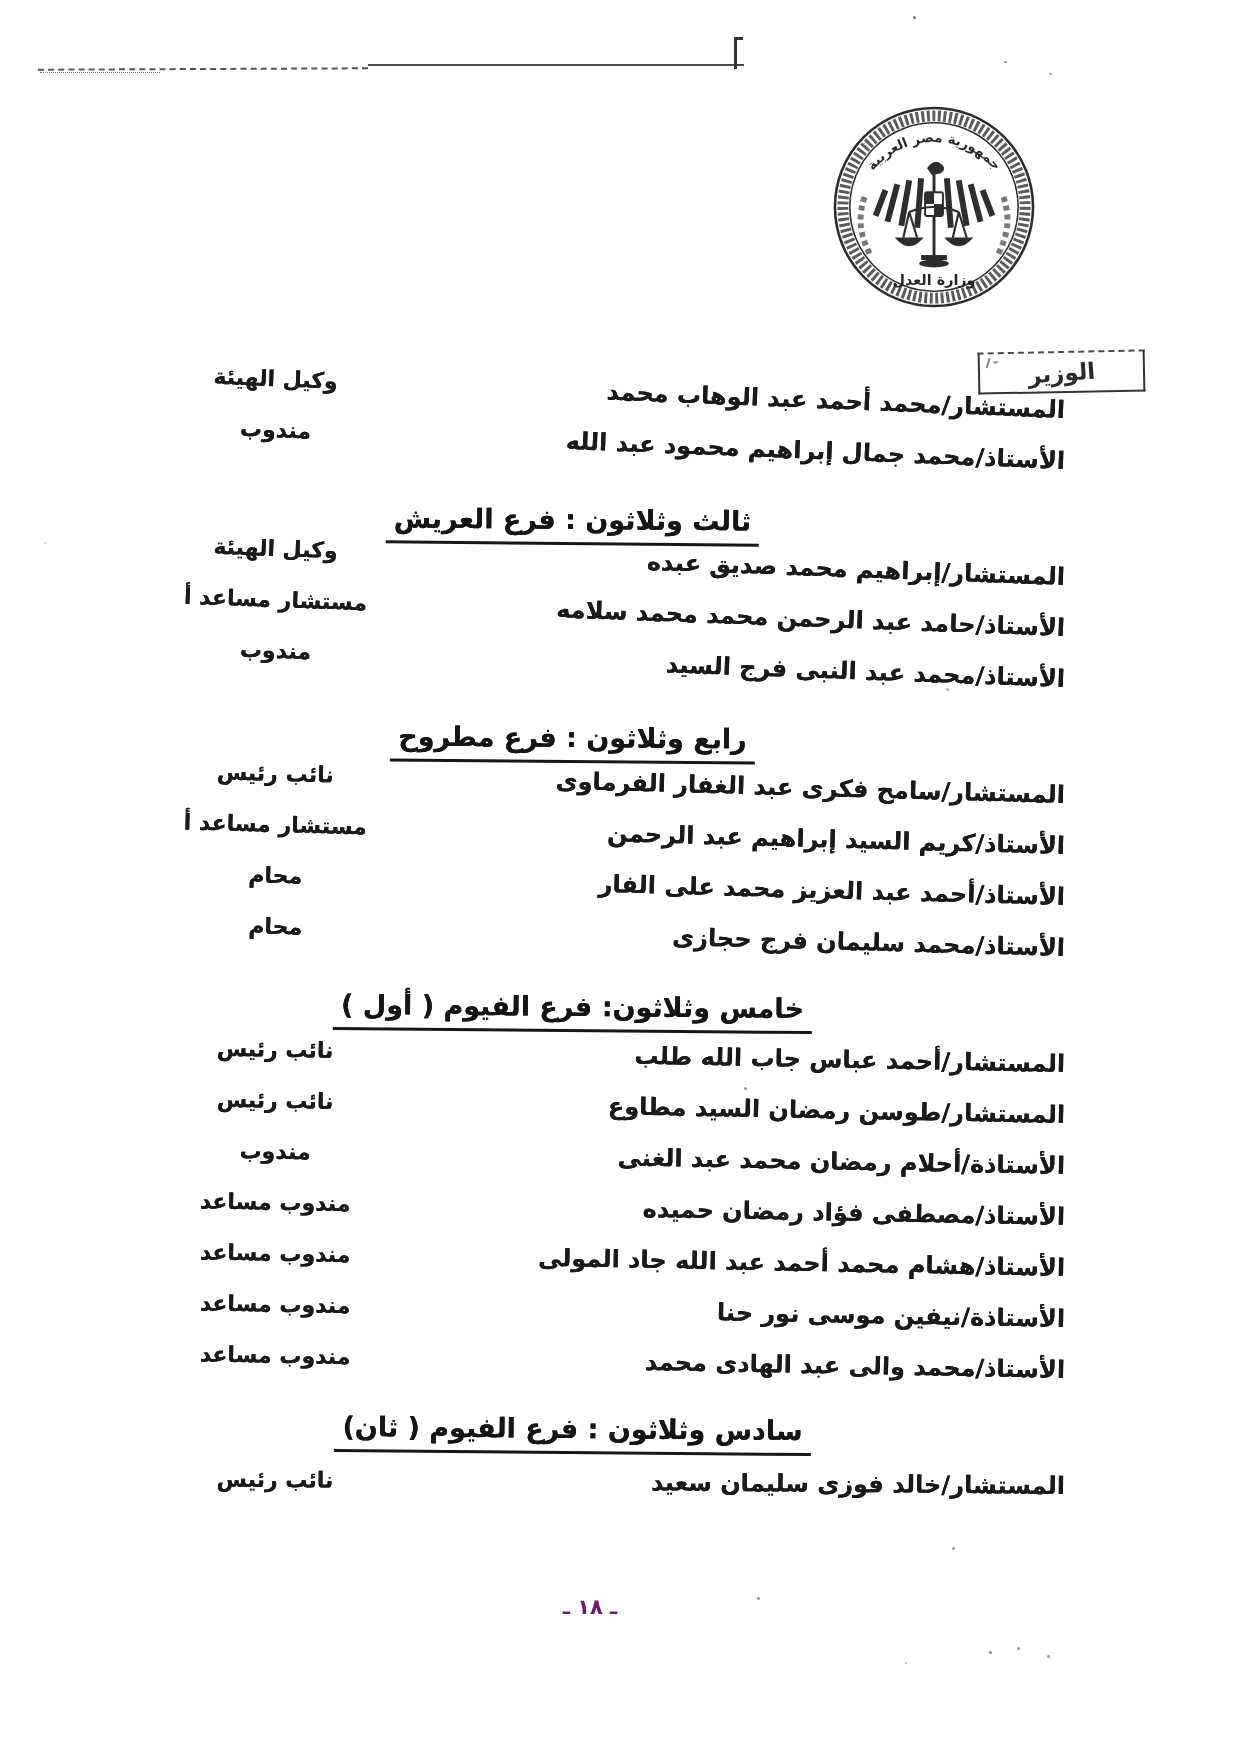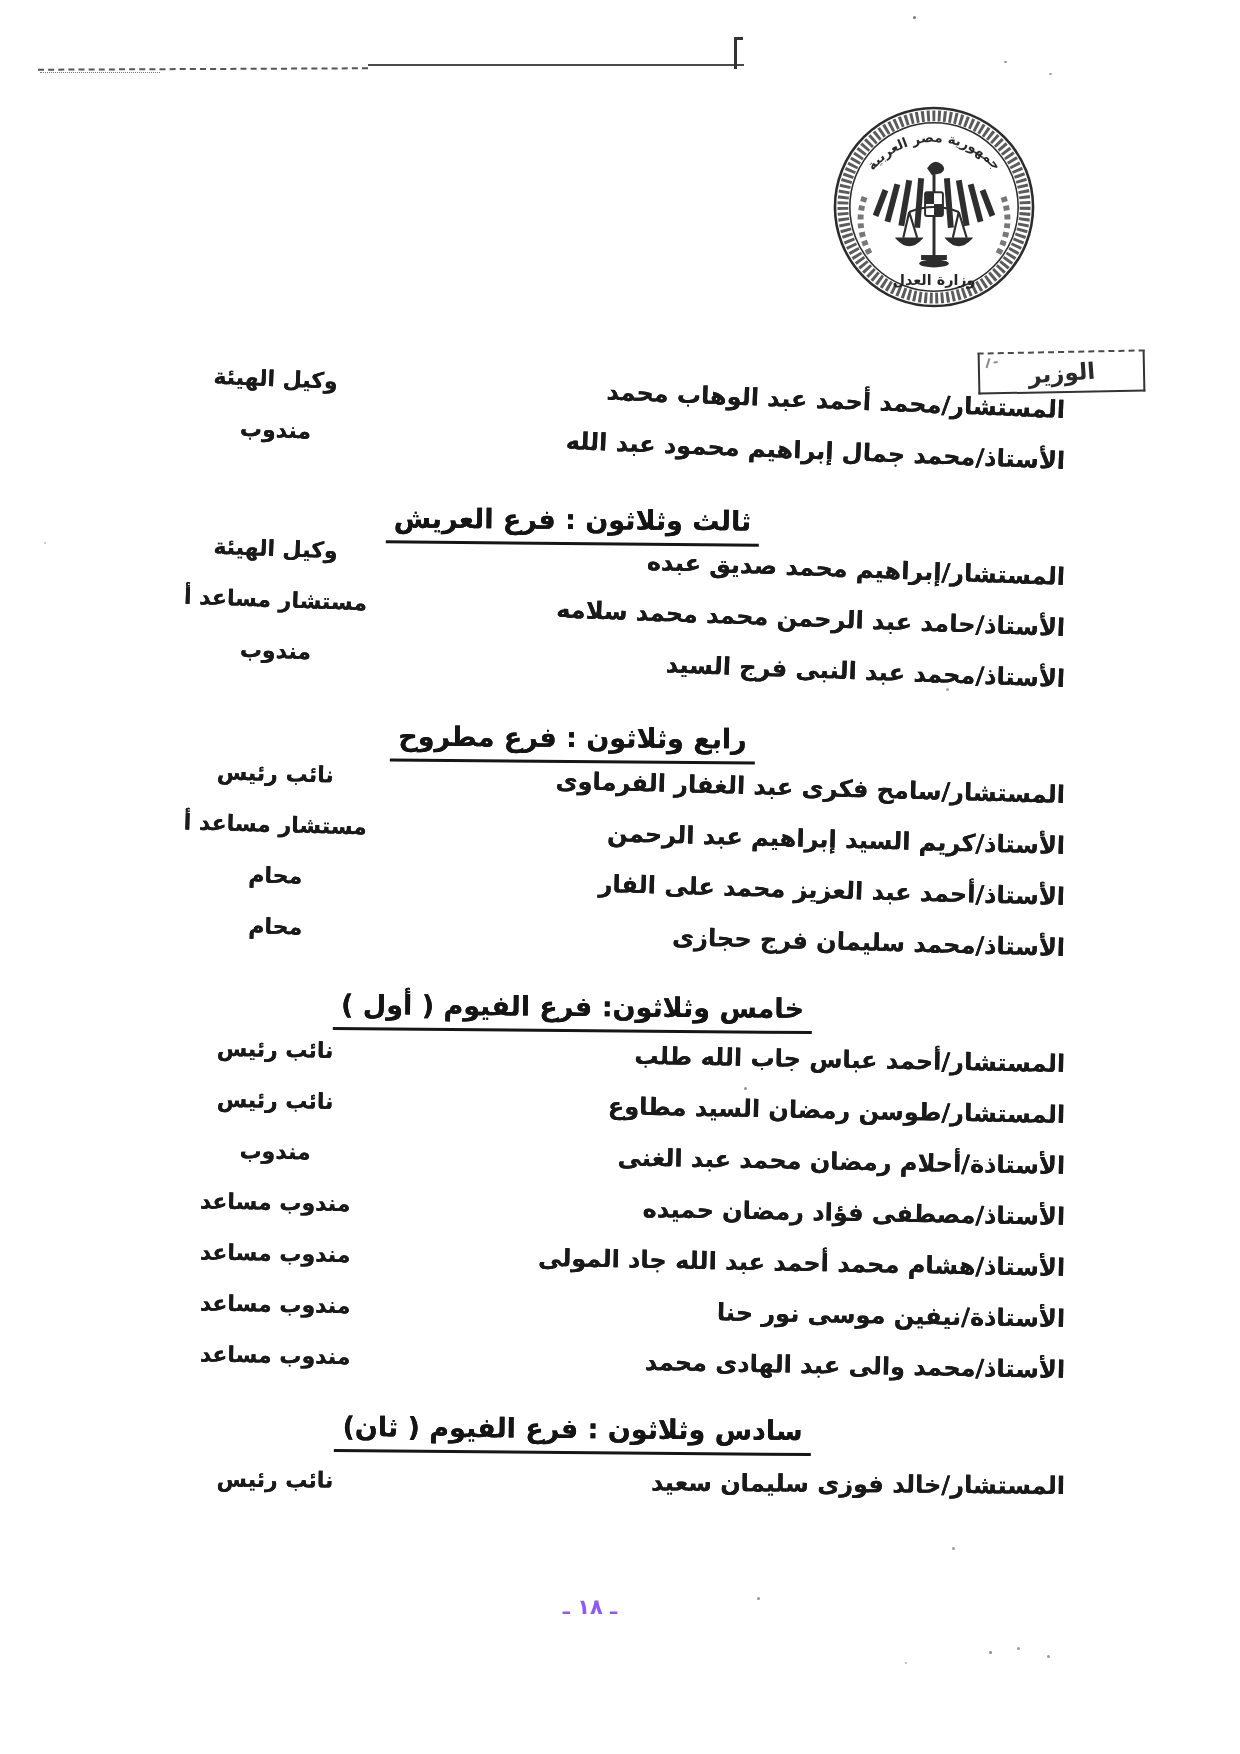--- a/index.html
+++ b/index.html
@@ -70,21 +70,21 @@
     direction:rtl;text-align:center;
     height:54px;margin:10px 0 11px;line-height:44px;
     font-size:27px;font-weight:bold;color:#151515;text-shadow:0 0 .6px #151515;
     transform:rotate(0.5deg);
   }
   .hdr-text{border-bottom:3px solid #161616;padding:0 8px 7px;}
 
   
   .page-number{
     position:absolute;top:1595px;left:520px;width:140px;text-align:center;
-    direction:rtl;font-size:21px;font-weight:bold;color:#8b5cf6;letter-spacing:2px;
+    direction:rtl;font-size:21px;font-weight:bold;color:#701a75;letter-spacing:2px;
   }
 </style>
 </head>
 <body>
 
 <div class="page">
 
   <div class="scan-line-a"></div>
   <div class="scan-line-b"></div>
   <div class="scan-line-c"></div>

